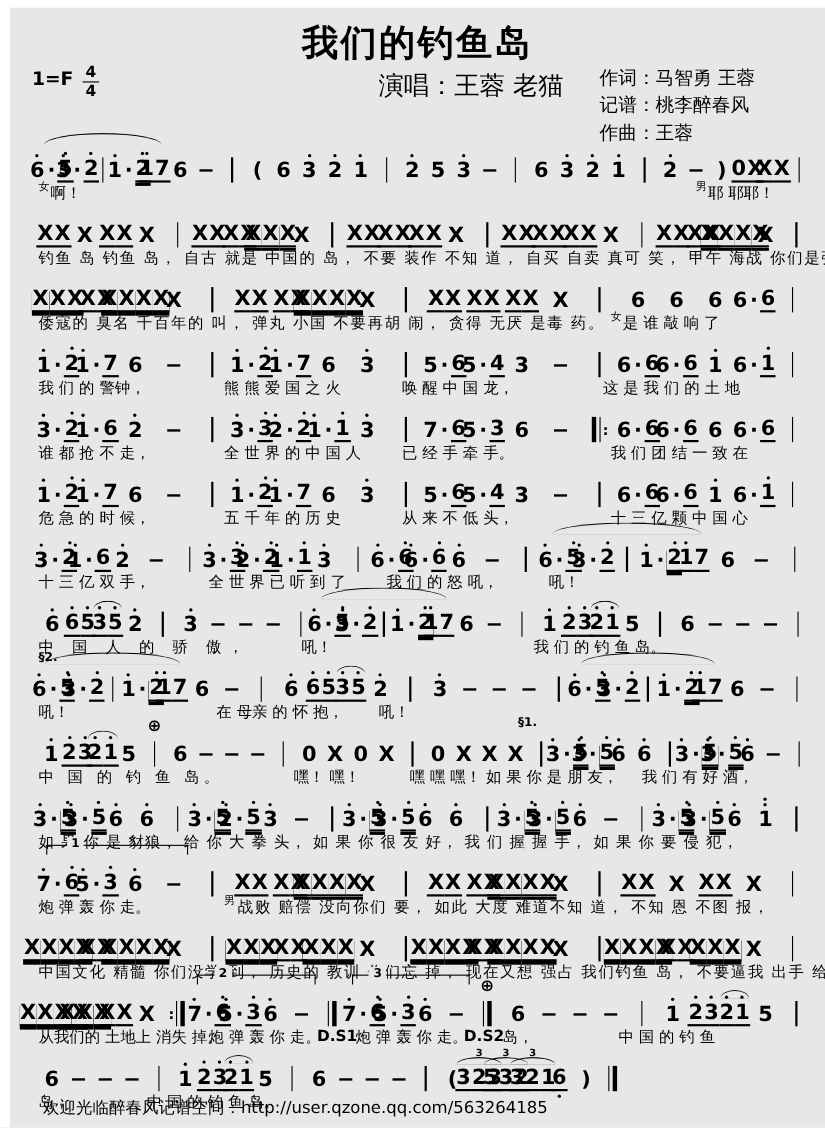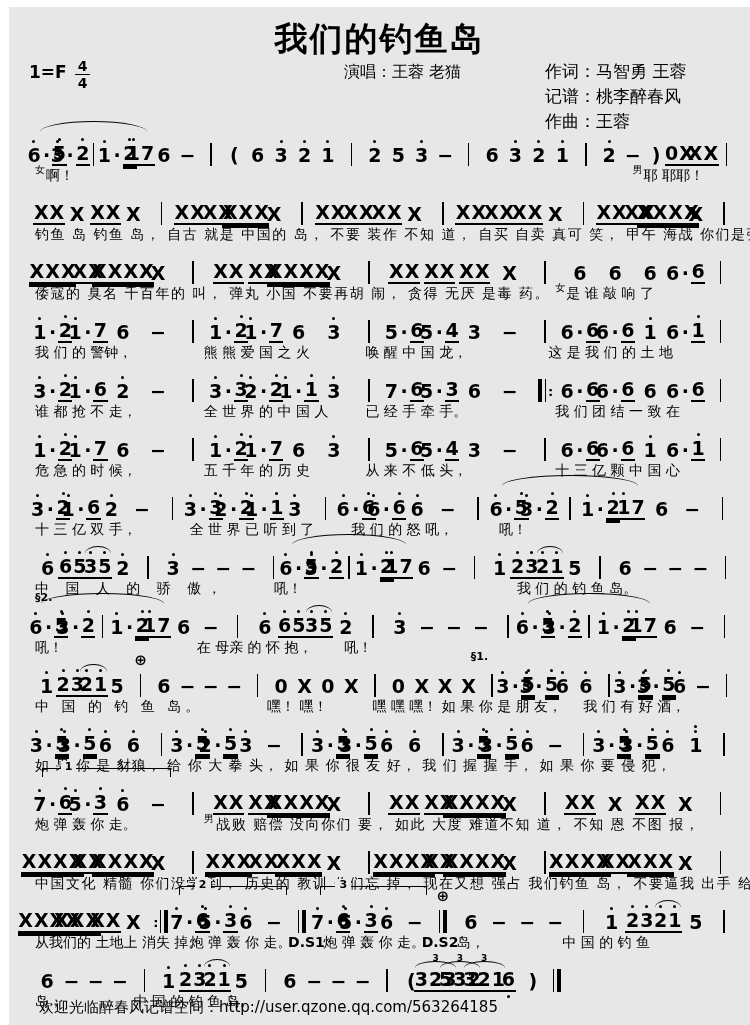--- a/index.html
+++ b/index.html
@@ -8,21 +8,21 @@
   .sheet{position:absolute;left:9px;top:7px;right:0;bottom:0;background:#e7e7e7;}
   
   .hdr{position:relative;height:124px;}
   .title{position:absolute;top:10px;left:0;right:0;text-align:center;
          font-size:33px;font-weight:bold;letter-spacing:2px;}
   .keysig{position:absolute;left:20px;top:52px;font-size:17px;font-weight:bold;}
   .frac{display:inline-block;vertical-align:-10px;margin-left:8px;text-align:center;
         font-size:14px;font-weight:bold;line-height:1;}
   .frac .fn{display:block;border-bottom:1.5px solid #000;padding:0 3px 1px;}
   .frac .fd{display:block;padding-top:1px;}
-  .performer{position:absolute;left:335px;top:55px;font-size:16px;}
+  .performer{position:absolute;left:335px;top:55px;font-size:23px;}
   .credits{position:absolute;left:536px;top:52px;font-size:17px;line-height:25px;}
   
   .score{position:absolute;left:26px;right:12px;top:124px;}
   .system{height:57px;position:relative;}
   .notes{display:flex;justify-content:space-between;align-items:flex-end;
          height:33px;position:relative;margin-top:2px;}
   .tok{flex:1 1 0;min-width:0;display:flex;justify-content:center;
        align-items:flex-end;position:relative;white-space:nowrap;}
   .nt{display:inline-flex;align-items:flex-end;position:relative;}
   .ch{font-size:19px;font-weight:bold;line-height:1.05;position:relative;
@@ -1173,21 +1173,21 @@
           <span class="tok">
             <span class="nt">
               <span class="bl"></span>
             </span>
           </span>
           <div class="ov-slur" style="left: 36.5%; width: 16.2857%;"></div>
         </div>
         <div class="lyr">
           <span class="seg" style="left: 0%; letter-spacing: 6px;">中 国 人 的 骄 傲，</span>
           <span class="seg" style="left: 34%;">吼！</span>
-          <span class="seg" style="left: 64%; margin-left: 32px;">我 们 的 钓 鱼 岛。</span>
+          <span class="seg" style="left: 64%;">我 们 的 钓 鱼 岛。</span>
         </div>
       </div>
       <div class="system">
         <div class="notes">
           <span class="tok">
             <span class="nt">
               <span class="ch hi">6</span>
               <span class="dd">·</span>
               <span class="ch hi u1">5</span>
             </span>

